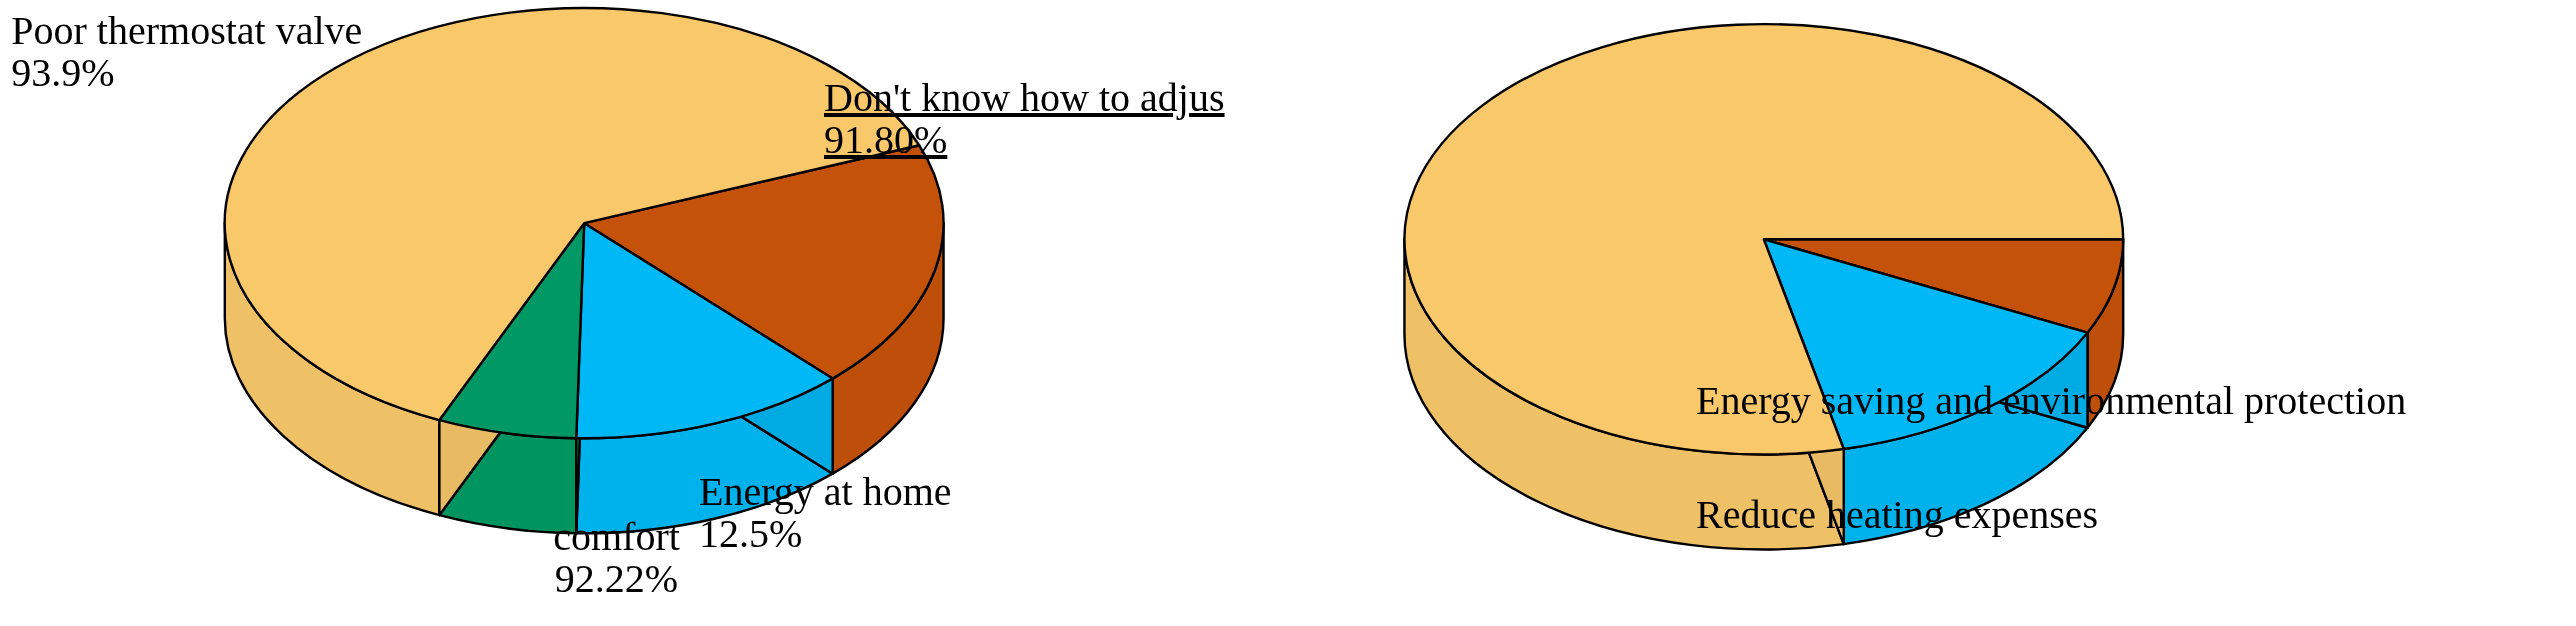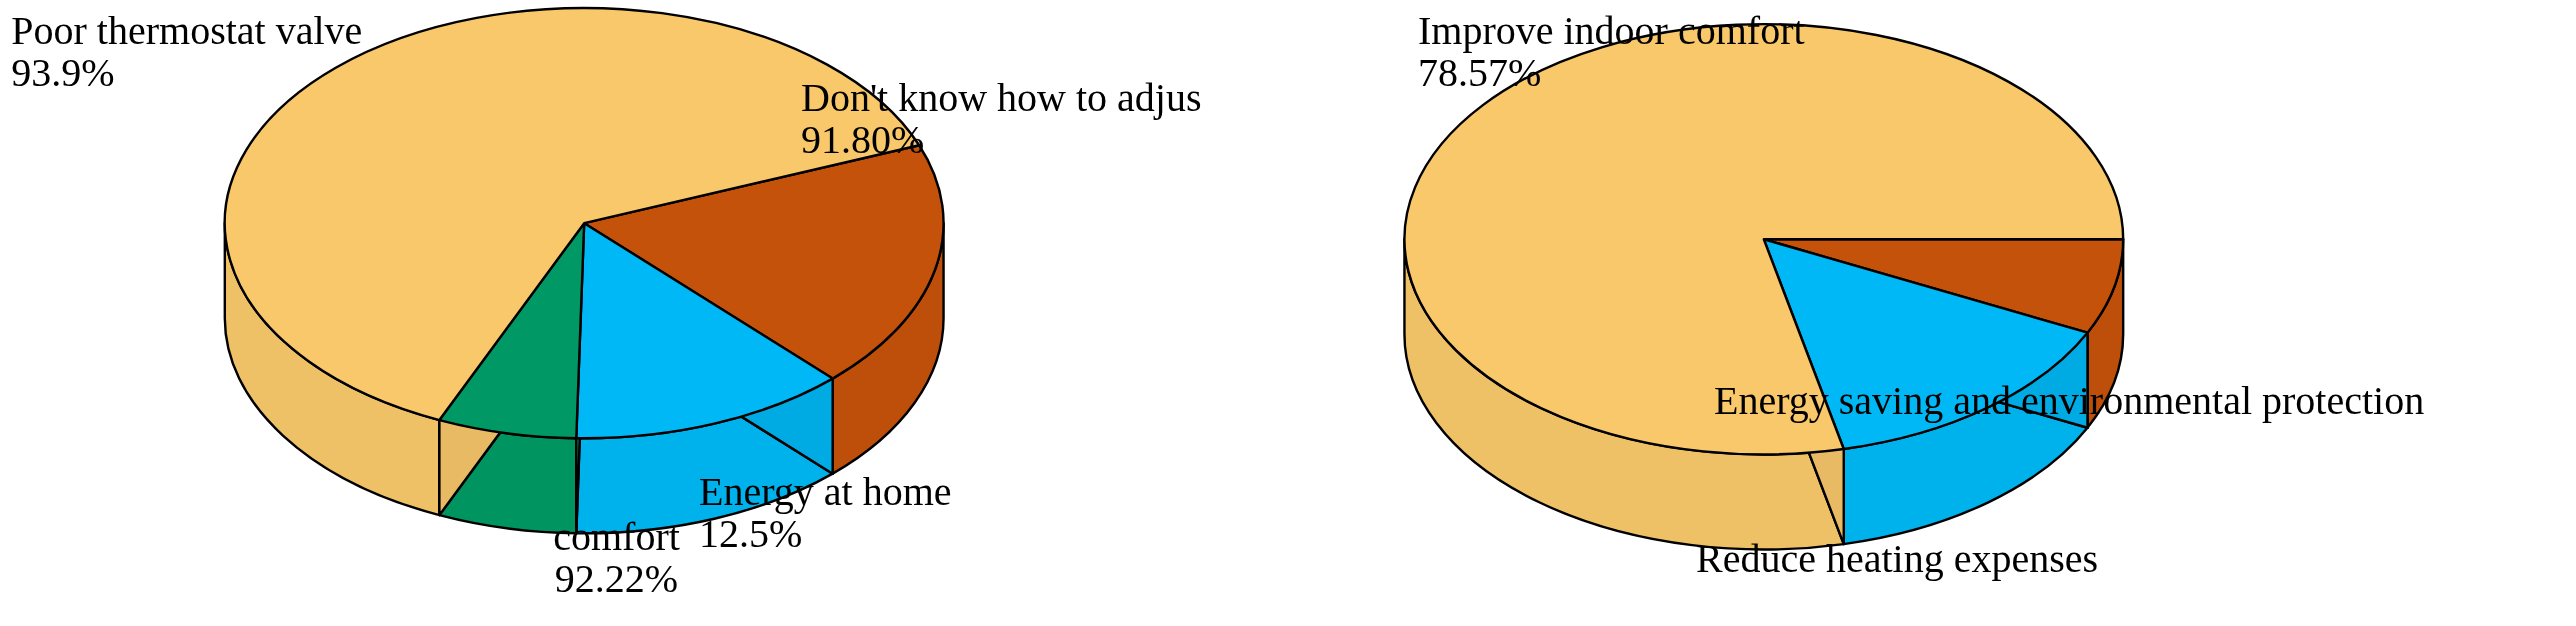--- a/index.html
+++ b/index.html
@@ -69,21 +69,21 @@
           <path d="M 725 277 L 715.1927382627428 543.9354405846748 A 446 267 0 0 1 545.3037296717065 521.369393089785 Z" fill="#009965" stroke="#000000" stroke-width="3" stroke-linejoin="round"></path>
           <path d="M 725 277 L 545.3037296717065 521.369393089785 A 446 267 0 1 1 1140.7037161563621 180.27247708988625 Z" fill="#F8C86A" stroke="#000000" stroke-width="3" stroke-linejoin="round"></path>
         </g>
       </svg>
 
     <div class="lbl" style="left:11.3px; top:9.7px;">
       <span>Poor thermostat valve</span>
       <span class="pct">93.9%</span>
     </div>
 
-    <div class="lbl" style="left:801px; top:77px;">
+    <div class="lbl" style="left:824px; top:77px;text-decoration:underline;">
       <span>Don't know how to adjus</span>
       <span class="pct">91.80%</span>
     </div>
 
     <div class="lbl" style="left:699px; top:471px;">
       <span>Energy at home</span>
       <span class="pct">12.5%</span>
     </div>
 
     <div class="lbl center-al" style="left:544px; top:516px; width:145px;">
@@ -102,28 +102,24 @@
           <path d="M 629 297 L 1030.7452265700076 412.95490916037784 L 1030.7452265700076 530.9549091603778 L 629 415 Z" fill="#b64c09" stroke="#000000" stroke-width="3" stroke-linejoin="round"></path>
           <path d="M 629 297 L 1030.7452265700076 412.95490916037784 L 1030.7452265700076 530.9549091603778 L 629 415 Z" fill="#00abe4" stroke="#000000" stroke-width="3" stroke-linejoin="round"></path>
           <path d="M 629 297 L 728.2053069859278 557.3110844103524 L 728.2053069859278 675.3110844103524 L 629 415 Z" fill="#00abe4" stroke="#000000" stroke-width="3" stroke-linejoin="round"></path>
           <path d="M 629 297 L 728.2053069859278 557.3110844103524 L 728.2053069859278 675.3110844103524 L 629 415 Z" fill="#e7ba63" stroke="#000000" stroke-width="3" stroke-linejoin="round"></path>
           <path d="M 629 297 L 1075 297 A 446 267 0 0 1 1030.7452265700076 412.95490916037784 Z" fill="#C4520A" stroke="#000000" stroke-width="3" stroke-linejoin="round"></path>
           <path d="M 629 297 L 1030.7452265700076 412.95490916037784 A 446 267 0 0 1 728.2053069859278 557.3110844103524 Z" fill="#00B8F5" stroke="#000000" stroke-width="3" stroke-linejoin="round"></path>
           <path d="M 629 297 L 728.2053069859278 557.3110844103524 A 446 267 0 1 1 1075 296.99999999999994 Z" fill="#F8C86A" stroke="#000000" stroke-width="3" stroke-linejoin="round"></path>
         </g>
       </svg>
 
-    <div class="lbl" style="left:161px; top:9.7px;">
-      <span>Improve indoor comfort</span>
-      <span class="pct">78.57%</span>
-    </div>
 
-    <div class="lbl" style="left:439px; top:380px;margin-left:18px;">
+    <div class="lbl" style="left:439px; top:380px;">
       <span>Energy saving and environmental protection</span>
     </div>
 
-    <div class="lbl" style="left:439px; top:494px;margin-top:44px;">
+    <div class="lbl" style="left:439px; top:494px;">
       <span>Reduce heating expenses</span>
     </div>
   </div>
 
 </div>
 
 
 </body></html>

